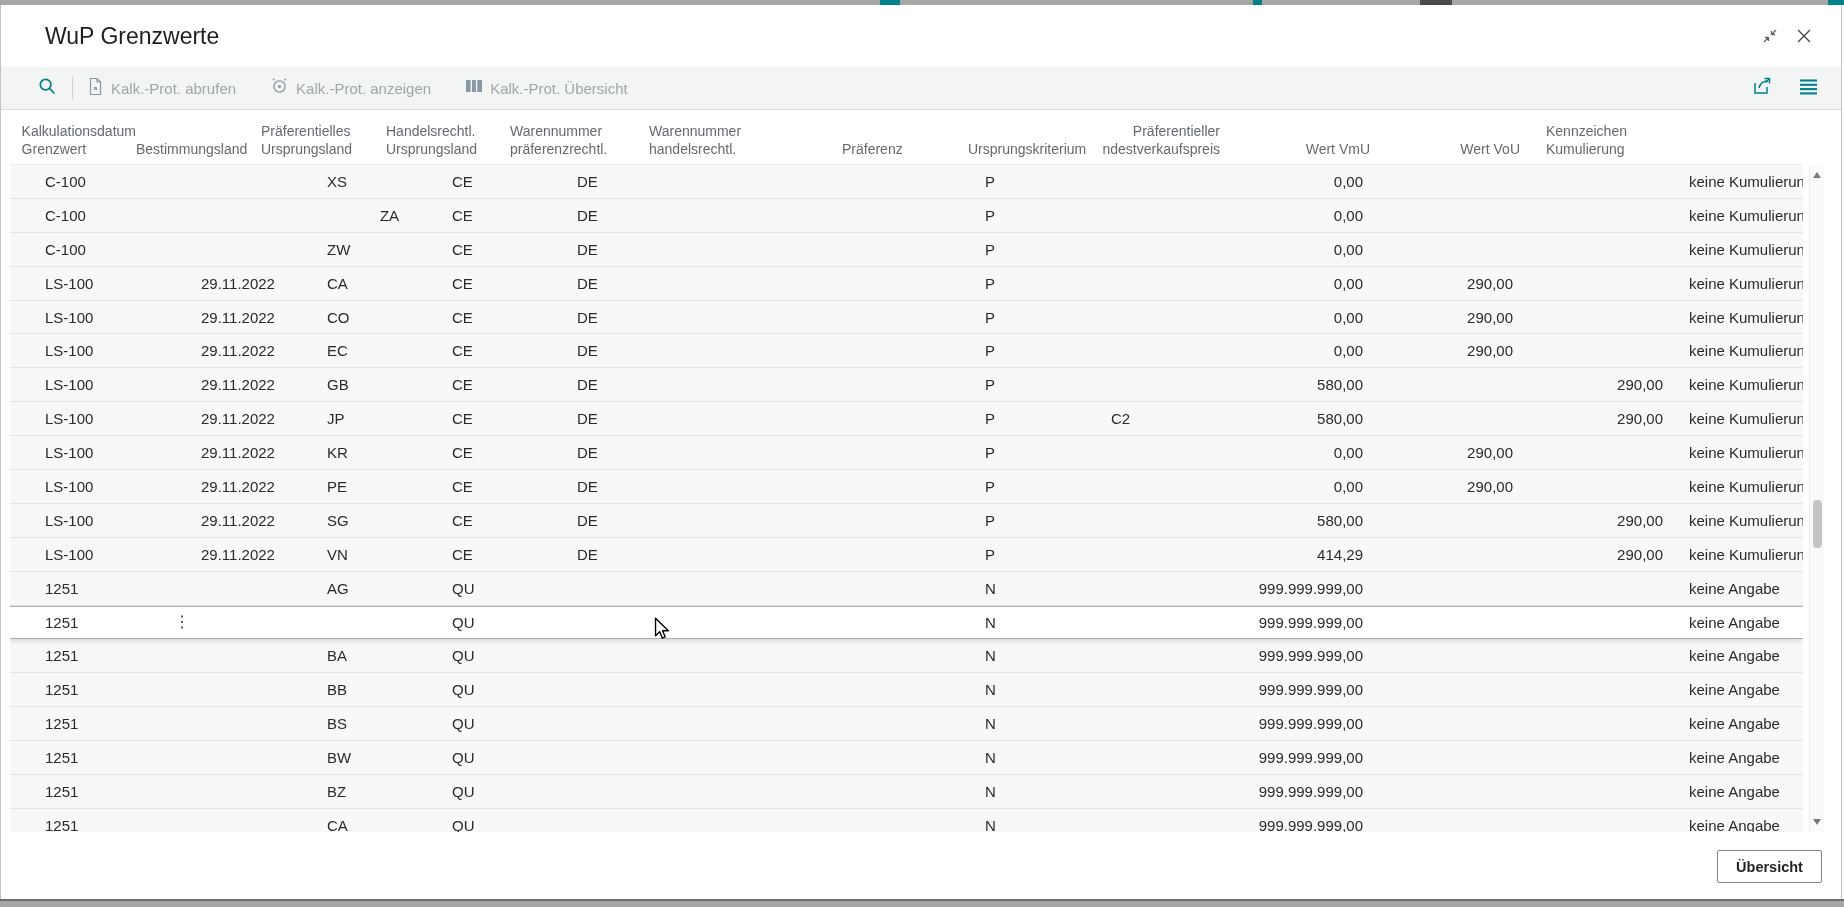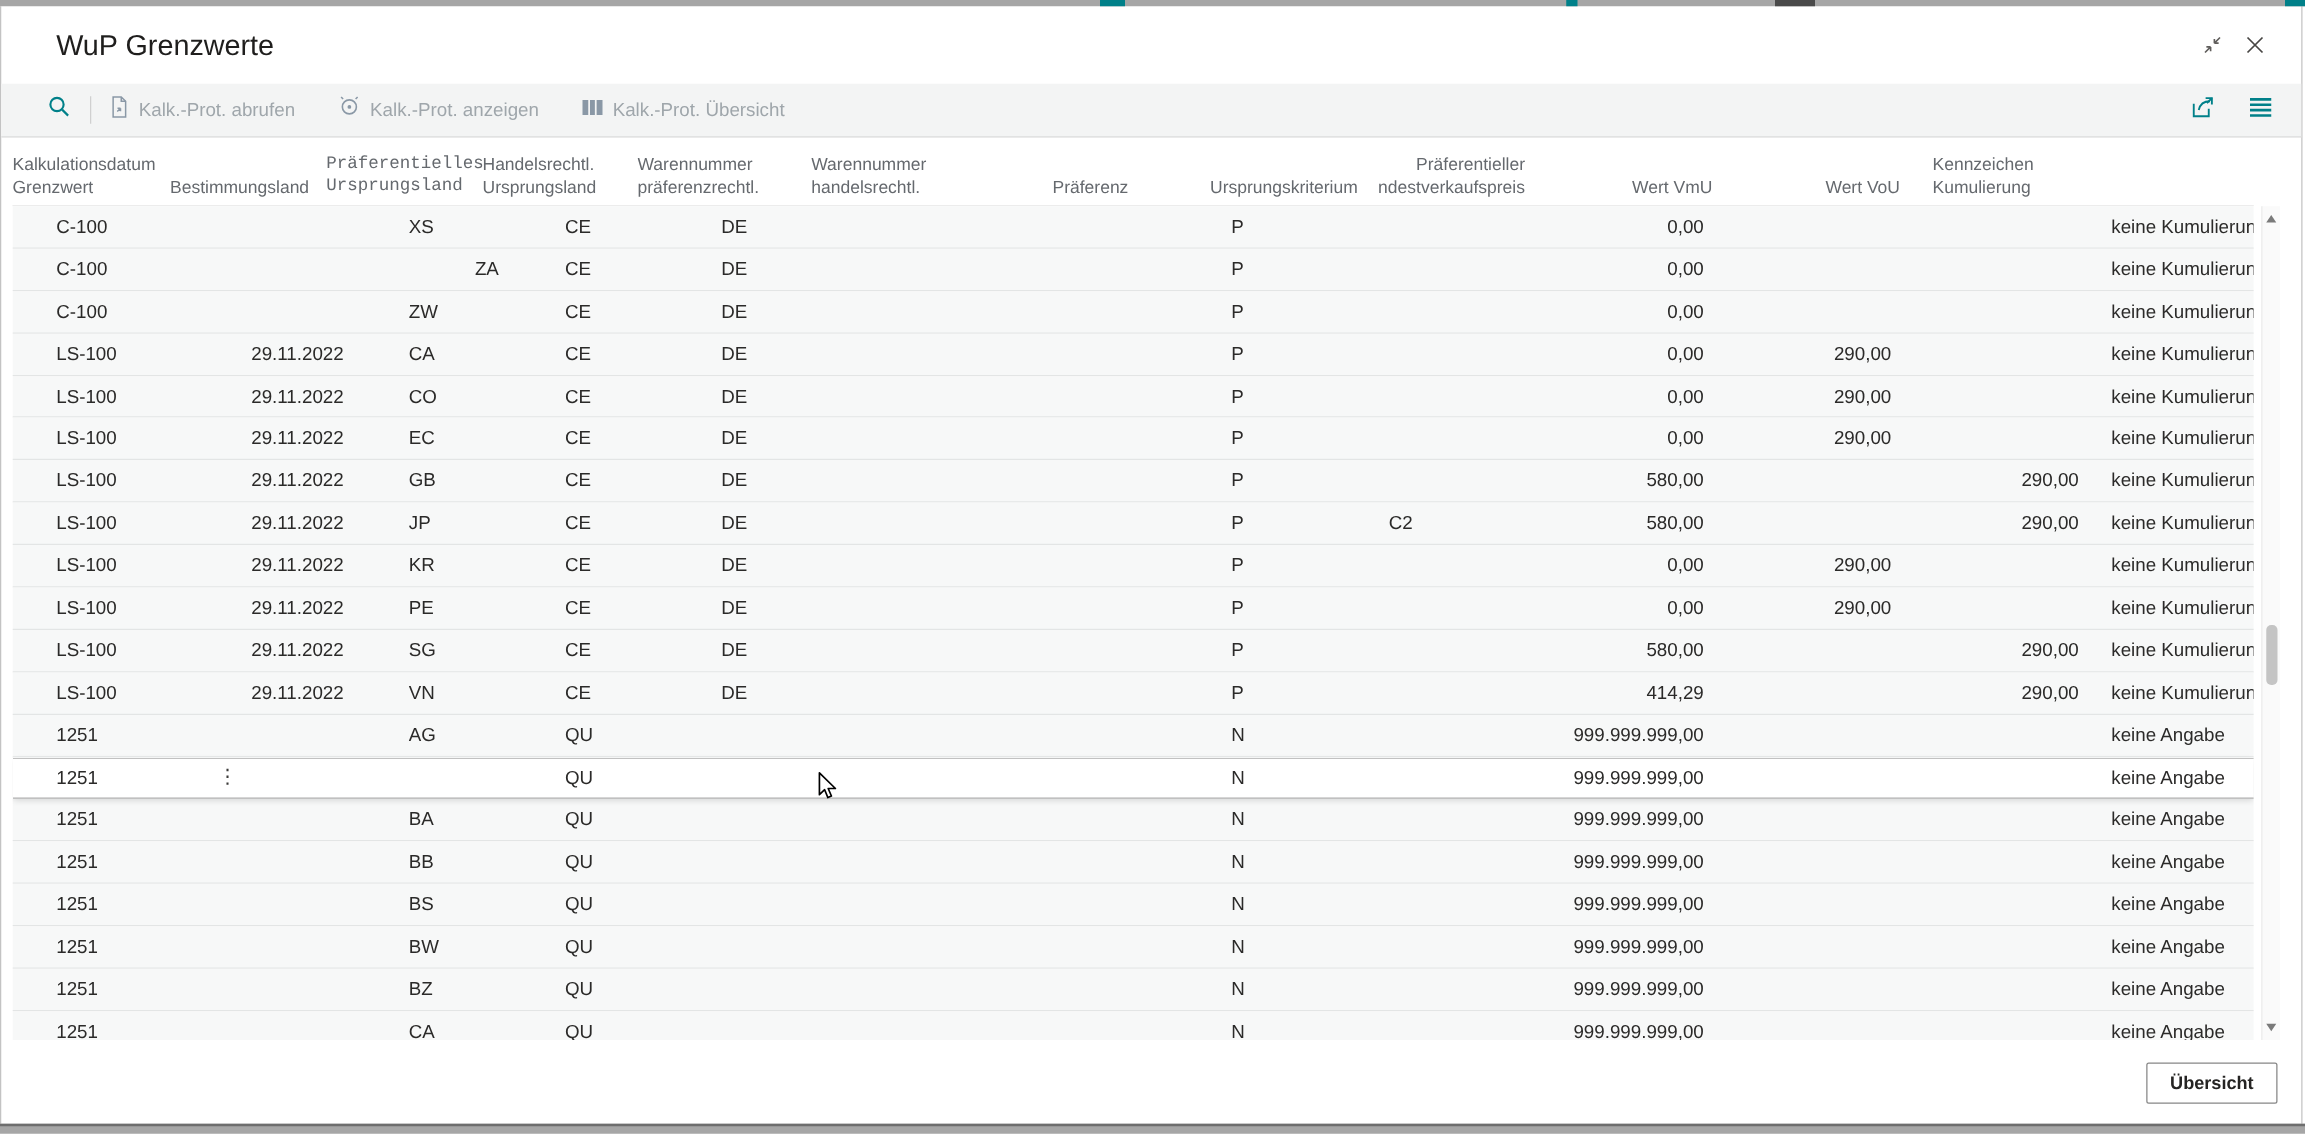--- a/index.html
+++ b/index.html
@@ -141,28 +141,28 @@
               <line x1="1" y1="6.8" x2="18" y2="6.8"></line>
             <line x1="1" y1="11.1" x2="18" y2="11.1"></line>
               <line x1="1" y1="15.4" x2="18" y2="15.4"></line>
           </svg>
         </span>
       </div>
     </div>
   </div>
 
   <div class="grid-header" id="grid-header">
-      <div class="hcell" style="width: 126px;">
+      <div class="hcell" style="width: 126px; justify-content: flex-end;">
         <span>Kalkulationsdatum
 Grenzwert</span>
       </div>
       <div class="hcell" style="width: 125px;">
         <span>Bestimmungsland</span>
       </div>
-      <div class="hcell" style="width: 125px; font-family: Liberation Mono, monospace;">
+      <div class="hcell" style="width: 125px;">
         <span>Präferentielles
 Ursprungsland</span>
       </div>
       <div class="hcell" style="width: 124px;">
         <span>Handelsrechtl.
 Ursprungsland</span>
       </div>
       <div class="hcell" style="width: 139px;">
         <span>Warennummer
 präferenzrechtl.</span>

